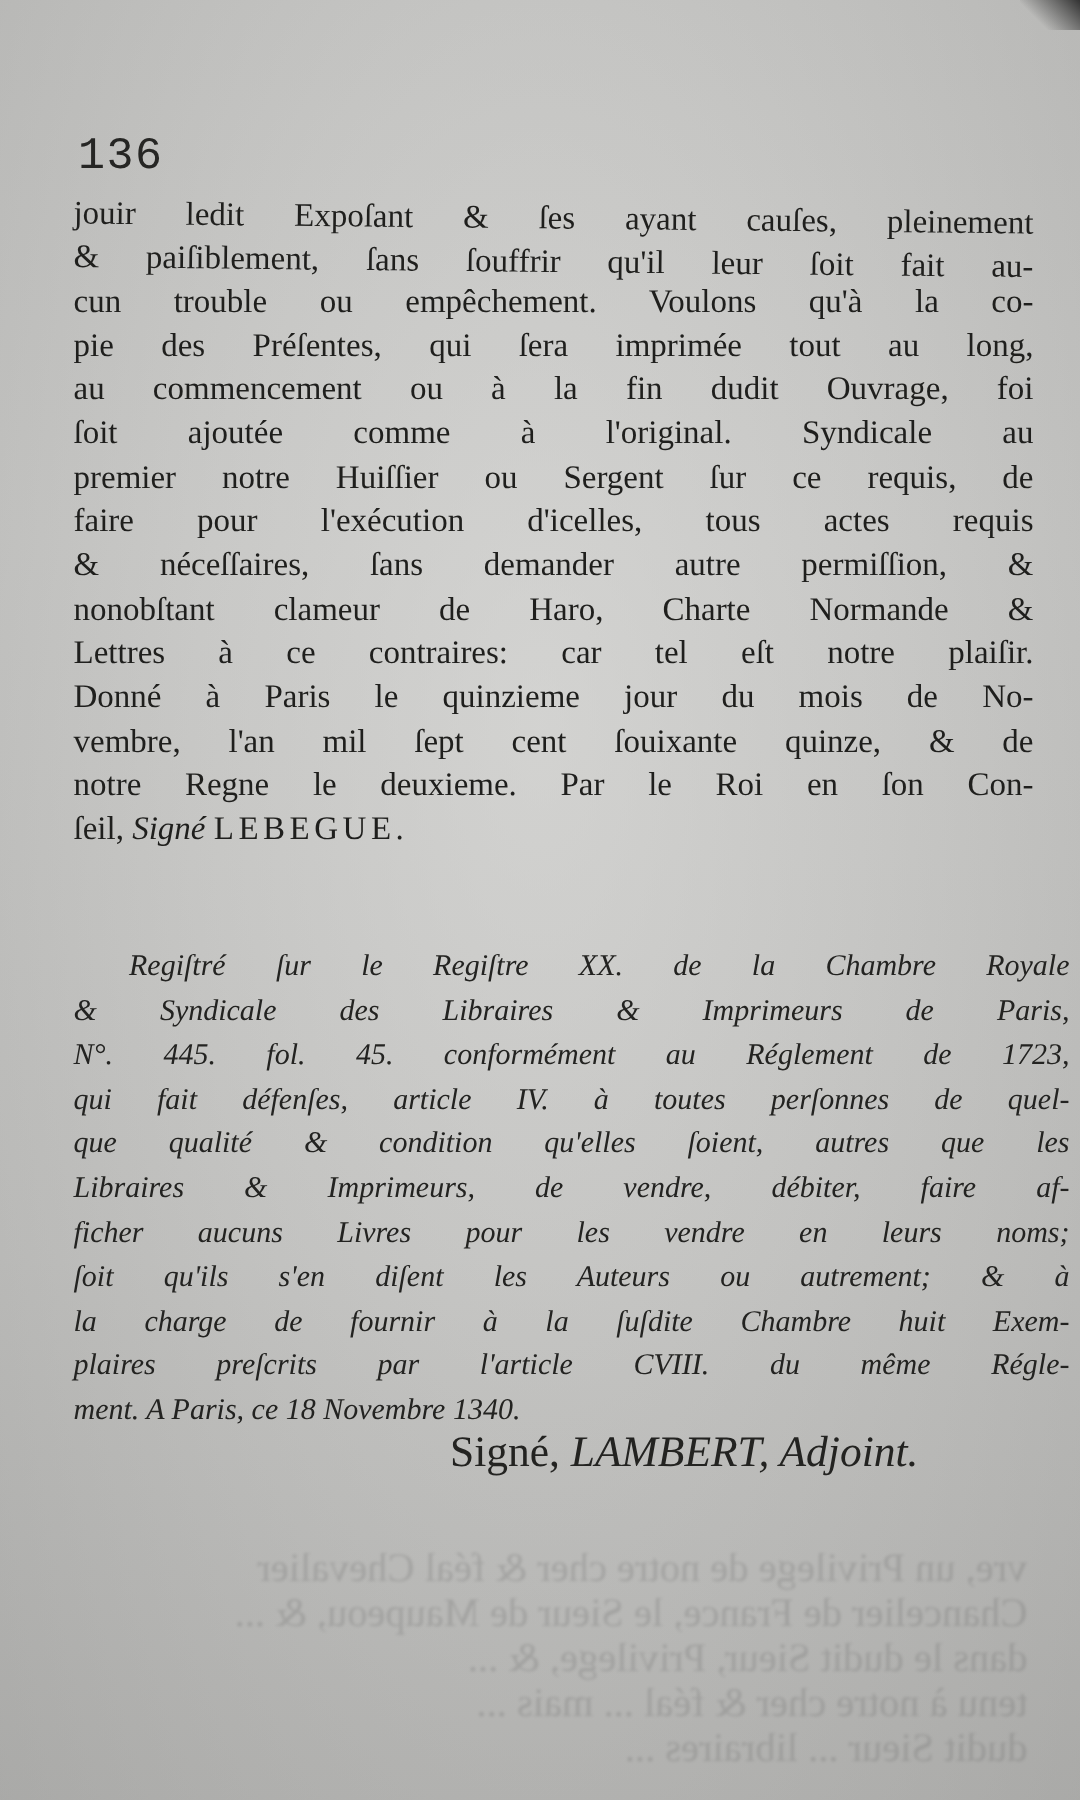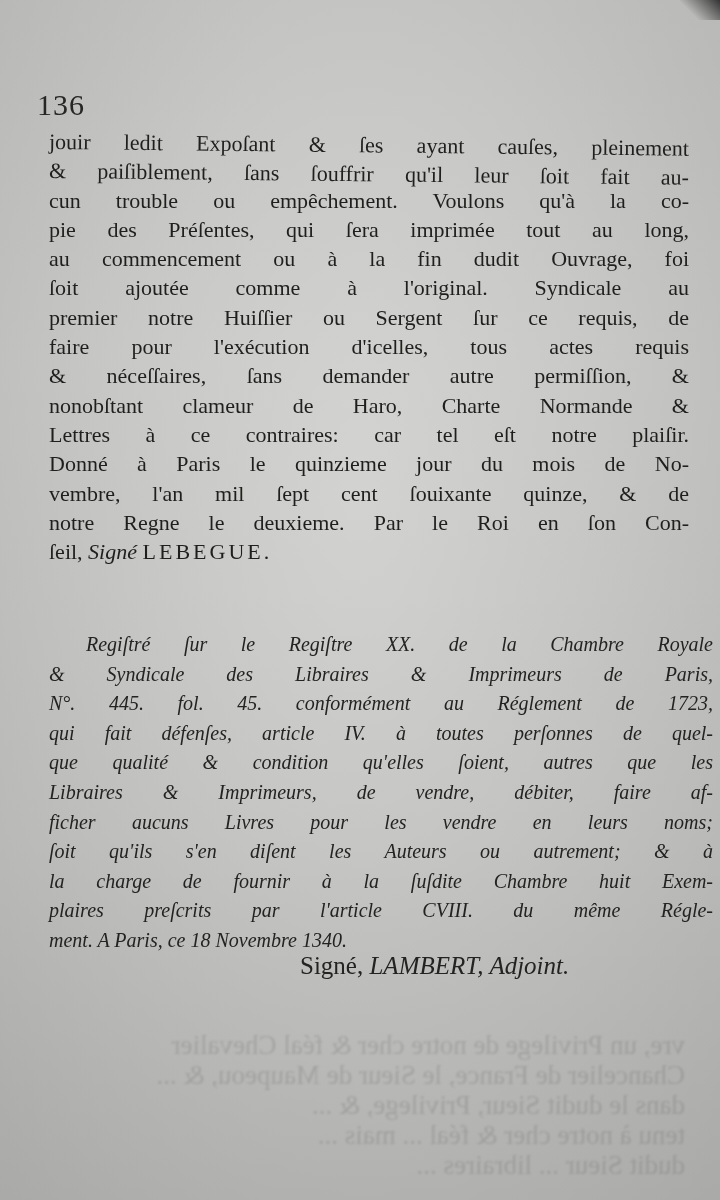--- a/index.html
+++ b/index.html
@@ -34,22 +34,22 @@
       opacity: 0.18;
       filter: blur(1.2px);
       transform: scaleX(-1);
       color: #444;
       font-family: "Liberation Serif", serif;
       font-size: 27px;
       line-height: 30px;
     }
     .pagenum {
       position: absolute;
-      left: 37px; top: 88px;
-      font-family: Liberation Serif, serif;
+      left: 52px; top: 88px;
+      font-family: Liberation Mono, monospace;
       font-size: 30px;
       color: #262624;
       letter-spacing: 1px;
     }
     .roman {
       position: absolute;
       left: 49px;
       top: 127px;
       width: 640px;
       font-family: "Liberation Serif", serif;
@@ -88,21 +88,21 @@
       color: #232321;
     }
     .italic .indent {
       padding-left: 37px;
     }
     .signoff {
       position: absolute;
       left: 300px;
       top: 952px;
       font-family: "Liberation Serif", serif;
-      font-size: 25px;
+      font-size: 29px;
       color: #232321;
       white-space: nowrap;
     }
     .signoff .it { font-style: italic; }
   </style>
 </head>
 <body>
 
 <div class="page">
   <div class="corner-shadow"></div>

